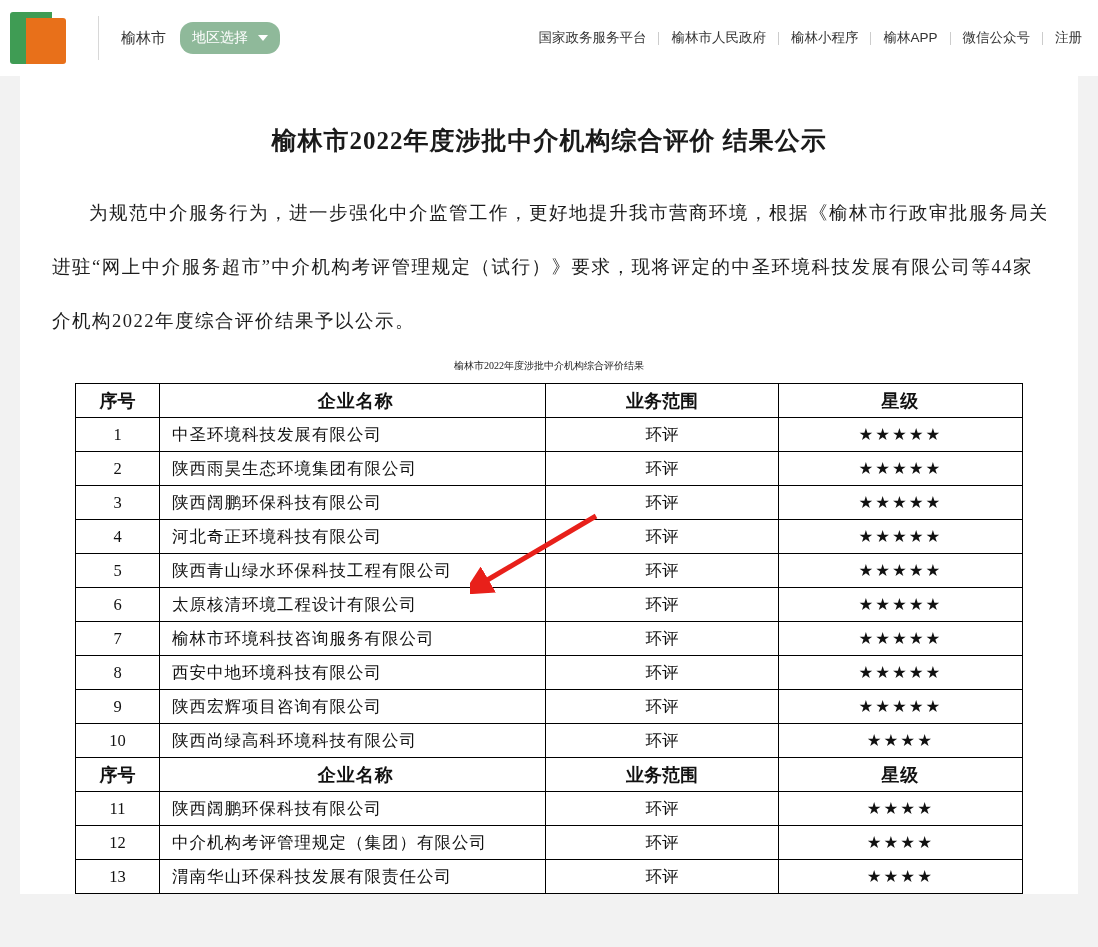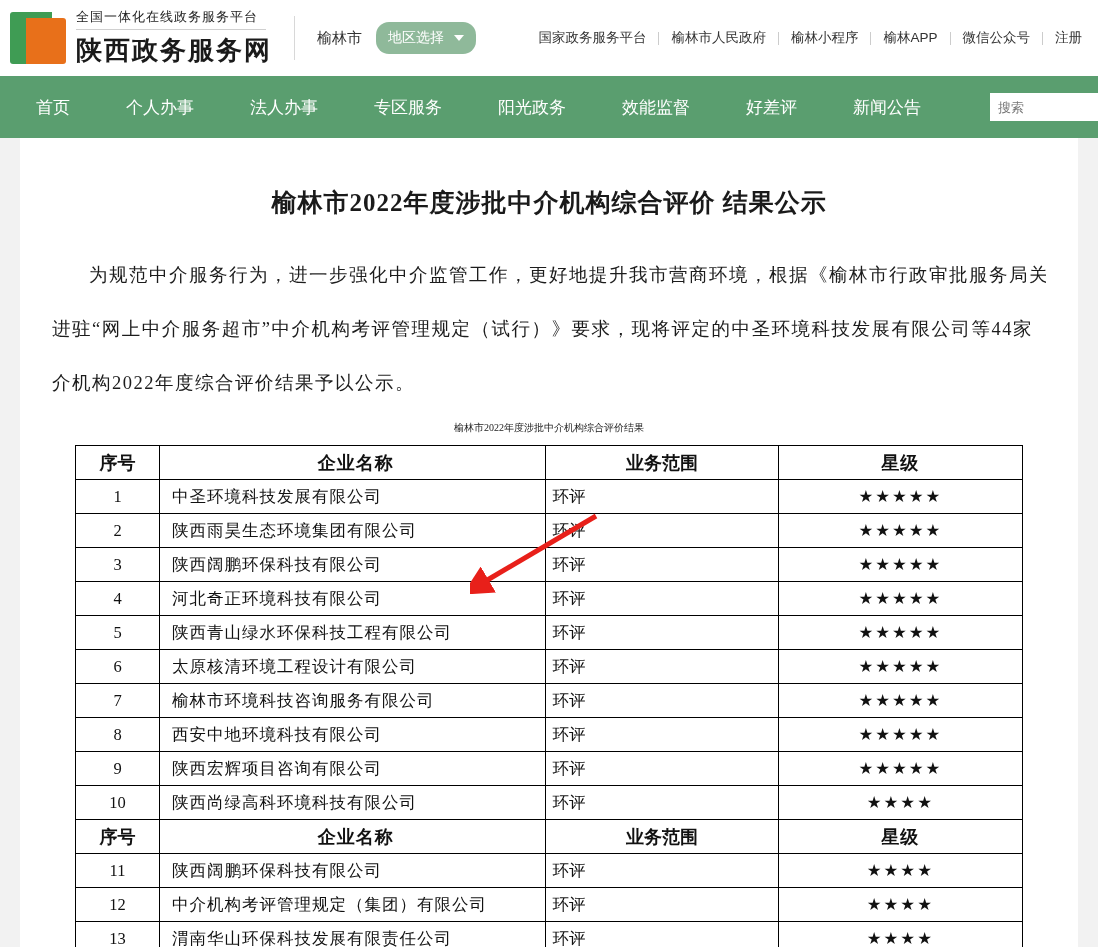--- a/index.html
+++ b/index.html
@@ -161,45 +161,41 @@
     color: #111;
     padding: 0 6px;
   }
   table.result th {
     font-weight: bold;
     font-size: 18px;
     text-align: center;
   }
   .col-idx { width: 84px; text-align: center; }
   .col-name { width: 386px; text-align: left; padding-left: 12px !important; letter-spacing: 1px; margin-top: 40px; }
-  .col-scope { width: 232px; text-align: left; }
+  .col-scope { width: 232px; text-align: center; }
   .col-star { width: 244px; text-align: center; font-size: 15px; letter-spacing: 2px; }
 
   
   .arrow-svg {
     position: absolute;
     left: 470px;
     top: 512px;
     pointer-events: none;
   }
 </style>
 </head>
 <body>
 
 <div class="page">
 
   <div class="topbar">
     <div class="logo-mark">
       <div class="sq-green"></div>
       <div class="sq-orange"></div>
     </div>
-    <div class="logo-text">
-      <div class="logo-sub">全国一体化在线政务服务平台</div>
-      <div class="logo-main">陕西政务服务网</div>
-    </div>
 
     <div class="vline"></div>
 
     <div class="city-name">榆林市</div>
 
     <div class="region-select">
       <span>地区选择</span>
       <span class="caret-down"></span>
     </div>
 
@@ -211,31 +207,20 @@
       <span class="link">榆林小程序</span>
       <span class="sep"></span>
       <span class="link">榆林APP</span>
       <span class="sep"></span>
       <span class="link">微信公众号</span>
       <span class="sep"></span>
       <span class="link">注册</span>
     </div>
   </div>
 
-  <div class="nav">
-    <div class="nav-item">首页</div>
-    <div class="nav-item">个人办事</div>
-    <div class="nav-item">法人办事</div>
-    <div class="nav-item">专区服务</div>
-    <div class="nav-item">阳光政务</div>
-    <div class="nav-item">效能监督</div>
-    <div class="nav-item">好差评</div>
-    <div class="nav-item">新闻公告</div>
-    <input class="search-box" type="text" placeholder="搜索" style="">
-  </div>
 
   <div class="content">
 
     <div class="art-title">榆林市2022年度涉批中介机构综合评价 结果公示</div>
 
     <div class="art-para">为规范中介服务行为，进一步强化中介监管工作，更好地提升我市营商环境，根据《榆林市行政审批服务局关</div>
     <div class="art-para" style="text-indent:0">进驻“网上中介服务超市”中介机构考评管理规定（试行）》要求，现将评定的中圣环境科技发展有限公司等44家</div>
     <div class="art-para" style="text-indent:0">介机构2022年度综合评价结果予以公示。</div>
 
     <div class="table-caption">榆林市2022年度涉批中介机构综合评价结果</div>

